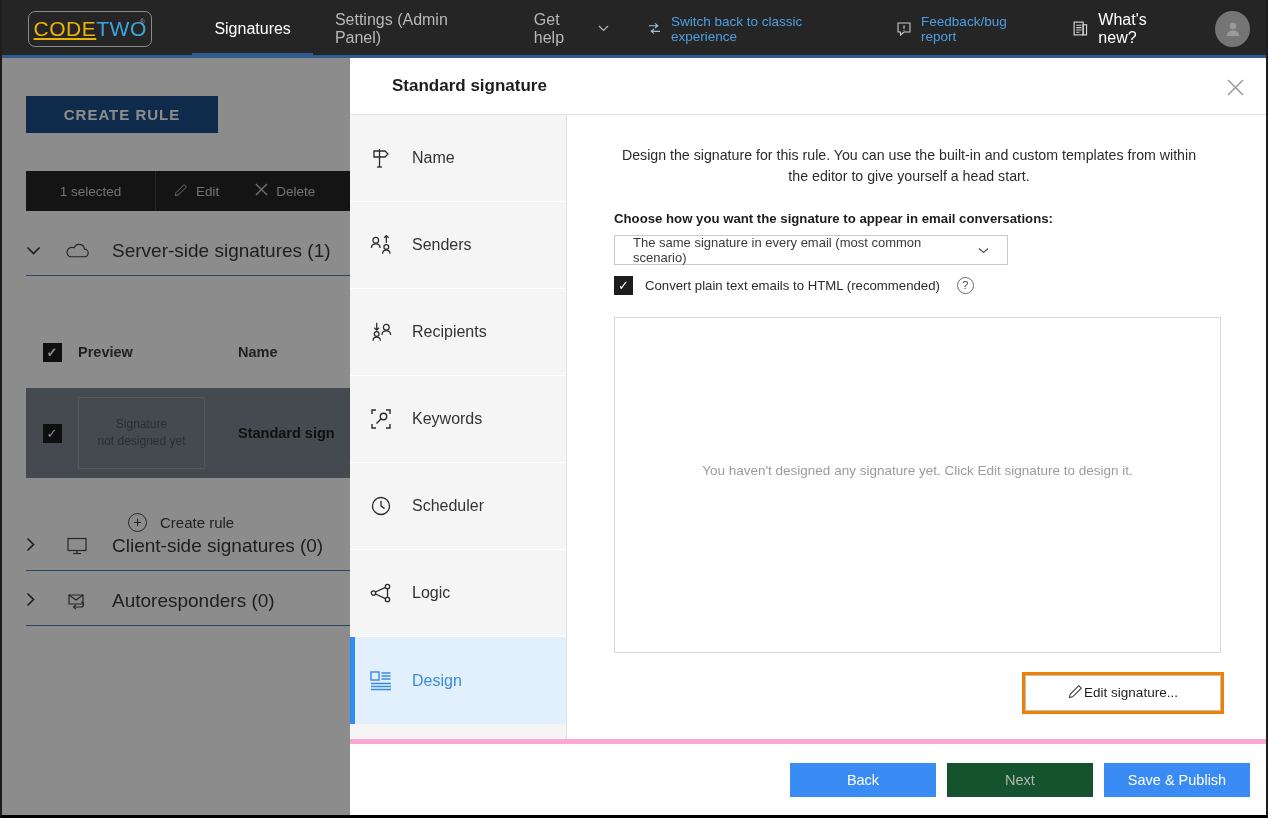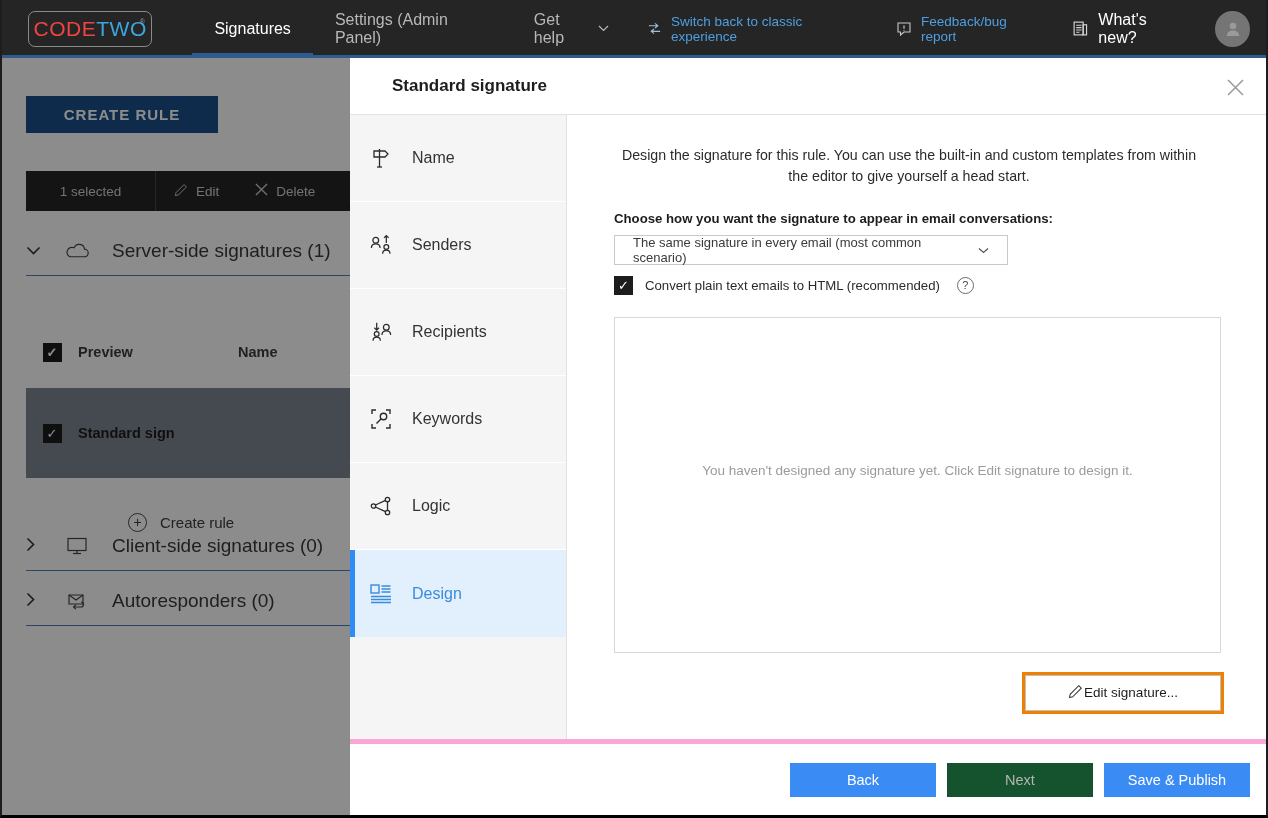--- a/index.html
+++ b/index.html
@@ -33,21 +33,21 @@
   }
   .logo {
     margin-left: 26px;
     width: 128px; height: 36px;
     border: 1px solid #8a8a8a;
     border-radius: 7px;
     display: flex; align-items: center; justify-content: center;
     font-size: 21px; letter-spacing: 0.5px;
     position: relative;
   }
-  .logo .c1 { color: #ef4444; }
+  .logo .c1 { color: #eab308; text-decoration: underline; }
   .logo .c2 { color: #3da7dd; }
   .logo .tm { position:absolute; right: 6px; top: 6px; font-size: 7px; color: #9a9a9a; }
 
   .nav-tabs { display: flex; align-items: center; height: 57px; margin-left: 40px; }
   .nav-tab {
     height: 57px; display: flex; align-items: center;
     padding: 0 22px; font-size: 16px; color: #b8b8b8;
     position: relative; cursor: pointer;
   }
   .nav-tab.active { color: #ffffff; }
@@ -372,20 +372,26 @@
       <div style="width:52px;display:flex;justify-content:center">
         <div class="cb">✓</div>
       </div>
       <div style="width:160px">Preview</div>
       <div>Name</div>
     </div>
 
     <div class="row-sel">
       <div style="width:52px;display:flex;justify-content:center">
         <div class="cb">✓</div>
+      </div>
+      <div style="width:160px;display:flex;justify-content:flex-start">
+        <div class="thumb">
+          <span>Signature</span>
+          <span>not designed yet</span>
+        </div>
       </div>
       <div style="font-weight:bold;font-size:14.5px;color:#1d1d1d">Standard sign</div>
     </div>
 
     <div class="create-rule-link">
       <span class="circ-plus">+</span>
       <span>Create rule</span>
     </div>
 
     <div class="grp" style="top:463px">
@@ -480,20 +486,29 @@
           <span class="r-ico">
             <svg width="24" height="24" viewBox="0 0 24 24">
               <path d="M3 7V3h4M21 7V3h-4M3 17v4h4M21 17v4h-4" stroke="#2b2b2b" stroke-width="1.4" fill="none"></path>
               <circle cx="14.5" cy="9.5" r="3.2" stroke="#2b2b2b" stroke-width="1.4" fill="none"></circle>
               <path d="M12.2 11.8L7.5 16.5" stroke="#2b2b2b" stroke-width="1.4"></path>
             </svg>
           </span>
           <span class="r-lbl">Keywords</span>
         </div>
 
+        <div class="rail-item">
+          <span class="r-ico">
+            <svg width="24" height="24" viewBox="0 0 24 24">
+              <circle cx="12" cy="12" r="8.5" stroke="#2b2b2b" stroke-width="1.3" fill="none"></circle>
+              <path d="M12 6.8V12l3.6 2.6" stroke="#2b2b2b" stroke-width="1.3" fill="none"></path>
+            </svg>
+          </span>
+          <span class="r-lbl">Scheduler</span>
+        </div>
 
         <div class="rail-item">
           <span class="r-ico">
             <svg width="25" height="24" viewBox="0 0 25 24">
               <circle cx="4.5" cy="12" r="2.2" stroke="#2b2b2b" stroke-width="1.3" fill="none"></circle>
               <circle cx="18.5" cy="5.5" r="2.2" stroke="#2b2b2b" stroke-width="1.3" fill="none"></circle>
               <circle cx="18.5" cy="18.5" r="2.2" stroke="#2b2b2b" stroke-width="1.3" fill="none"></circle>
               <path d="M6.5 11L16.5 6.3M6.5 13L16.5 17.7M18.5 7.7v8.6" stroke="#2b2b2b" stroke-width="1.3"></path>
             </svg>
           </span>

